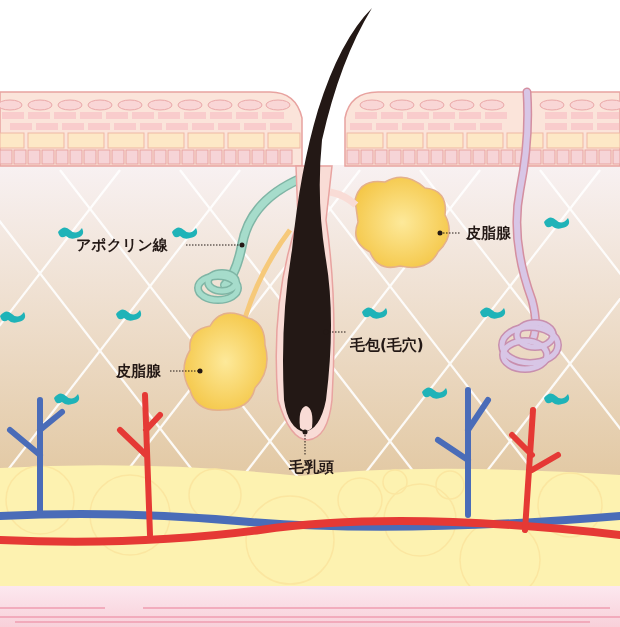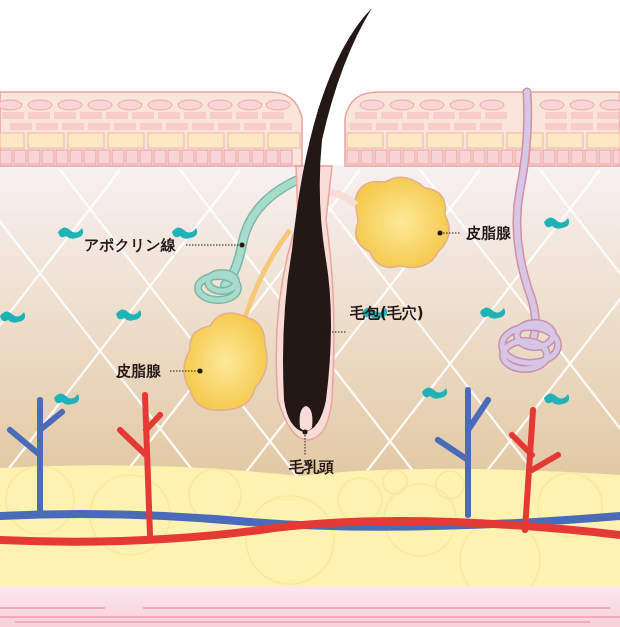--- a/index.html
+++ b/index.html
@@ -278,17 +278,17 @@
   <g fill="#231815">
     <circle cx="242" cy="245" r="2.5"></circle>
     <circle cx="440" cy="233" r="2.5"></circle>
     <circle cx="326" cy="332" r="2.5"></circle>
     <circle cx="200" cy="371" r="2.5"></circle>
     <circle cx="305" cy="432" r="2.5"></circle>
   </g>
 </svg>
 </div>
 
-<div class="label" style="left:84px; top:236px;">アポクリン線</div>
+<div class="label" style="left:76px; top:236px;">アポクリン線</div>
 <div class="label" style="left:466px; top:224px;">皮脂腺</div>
-<div class="label" style="left:350px; top:304px;">毛包(毛穴)</div>
+<div class="label" style="left:350px; top:336px;">毛包(毛穴)</div>
 <div class="label" style="left:116px; top:362px;">皮脂腺</div>
 <div class="label" style="left:280px; top:458px;margin-left:9px;">毛乳頭</div>
 
 </body></html>

